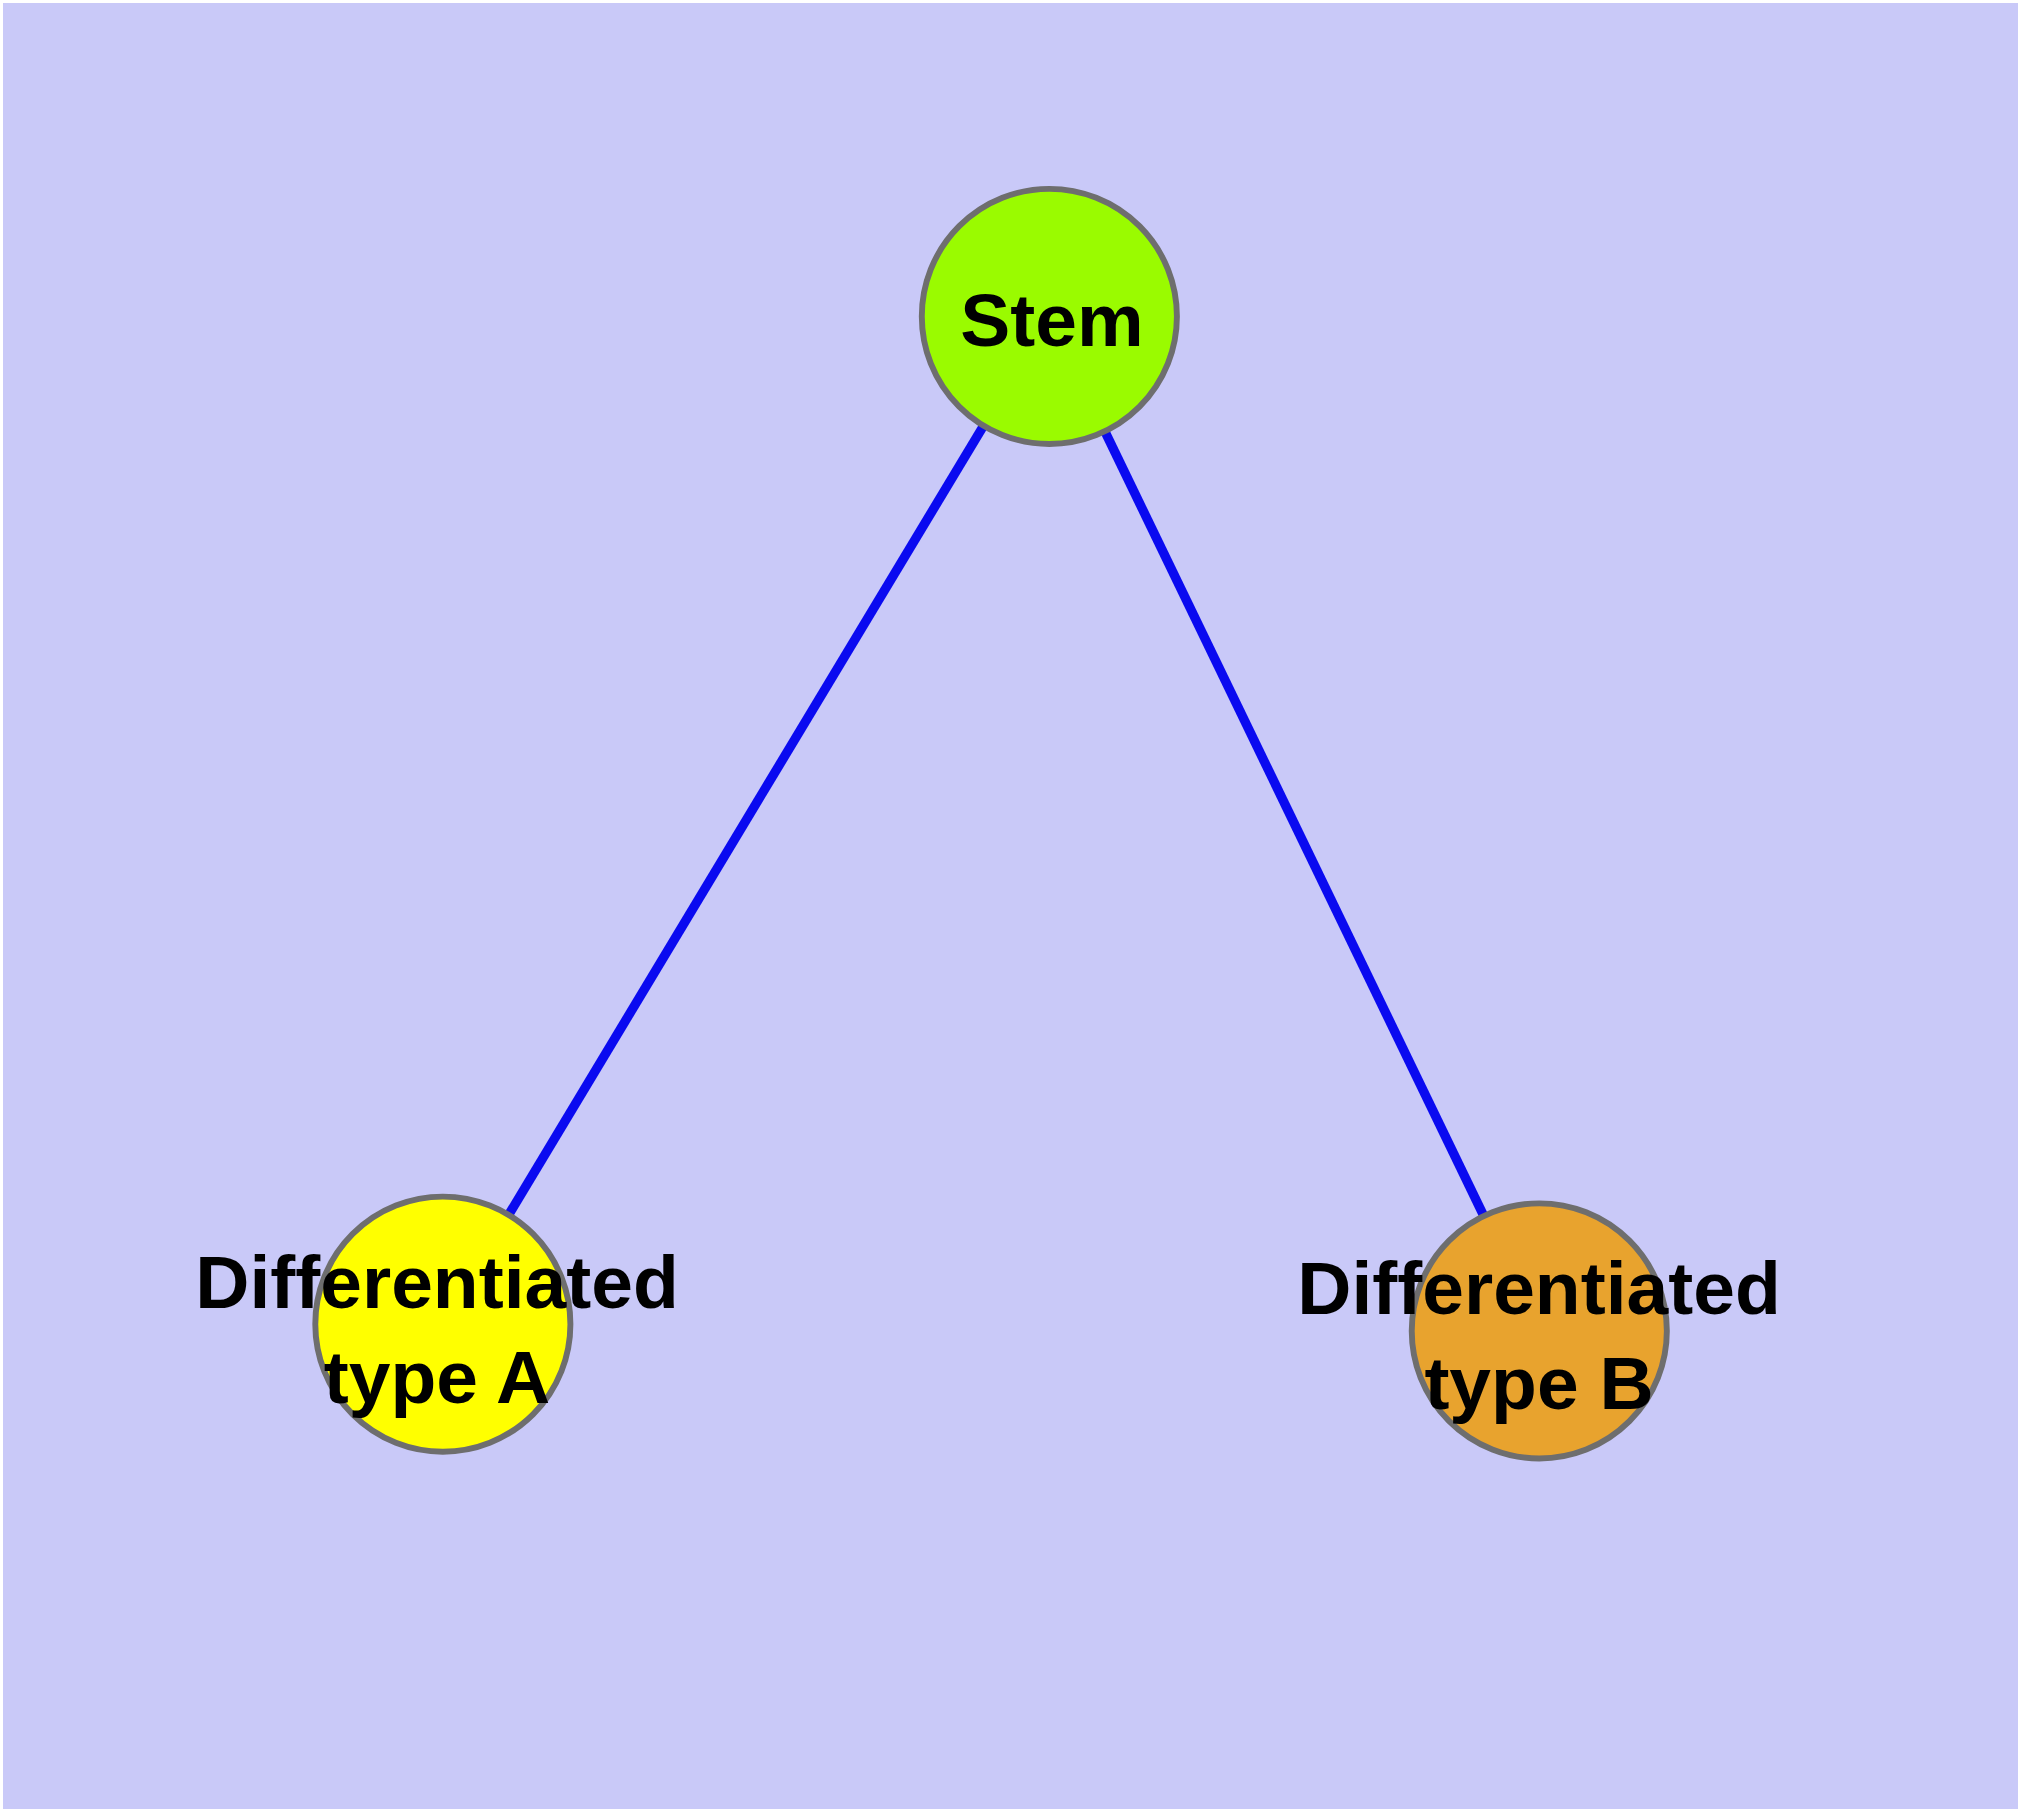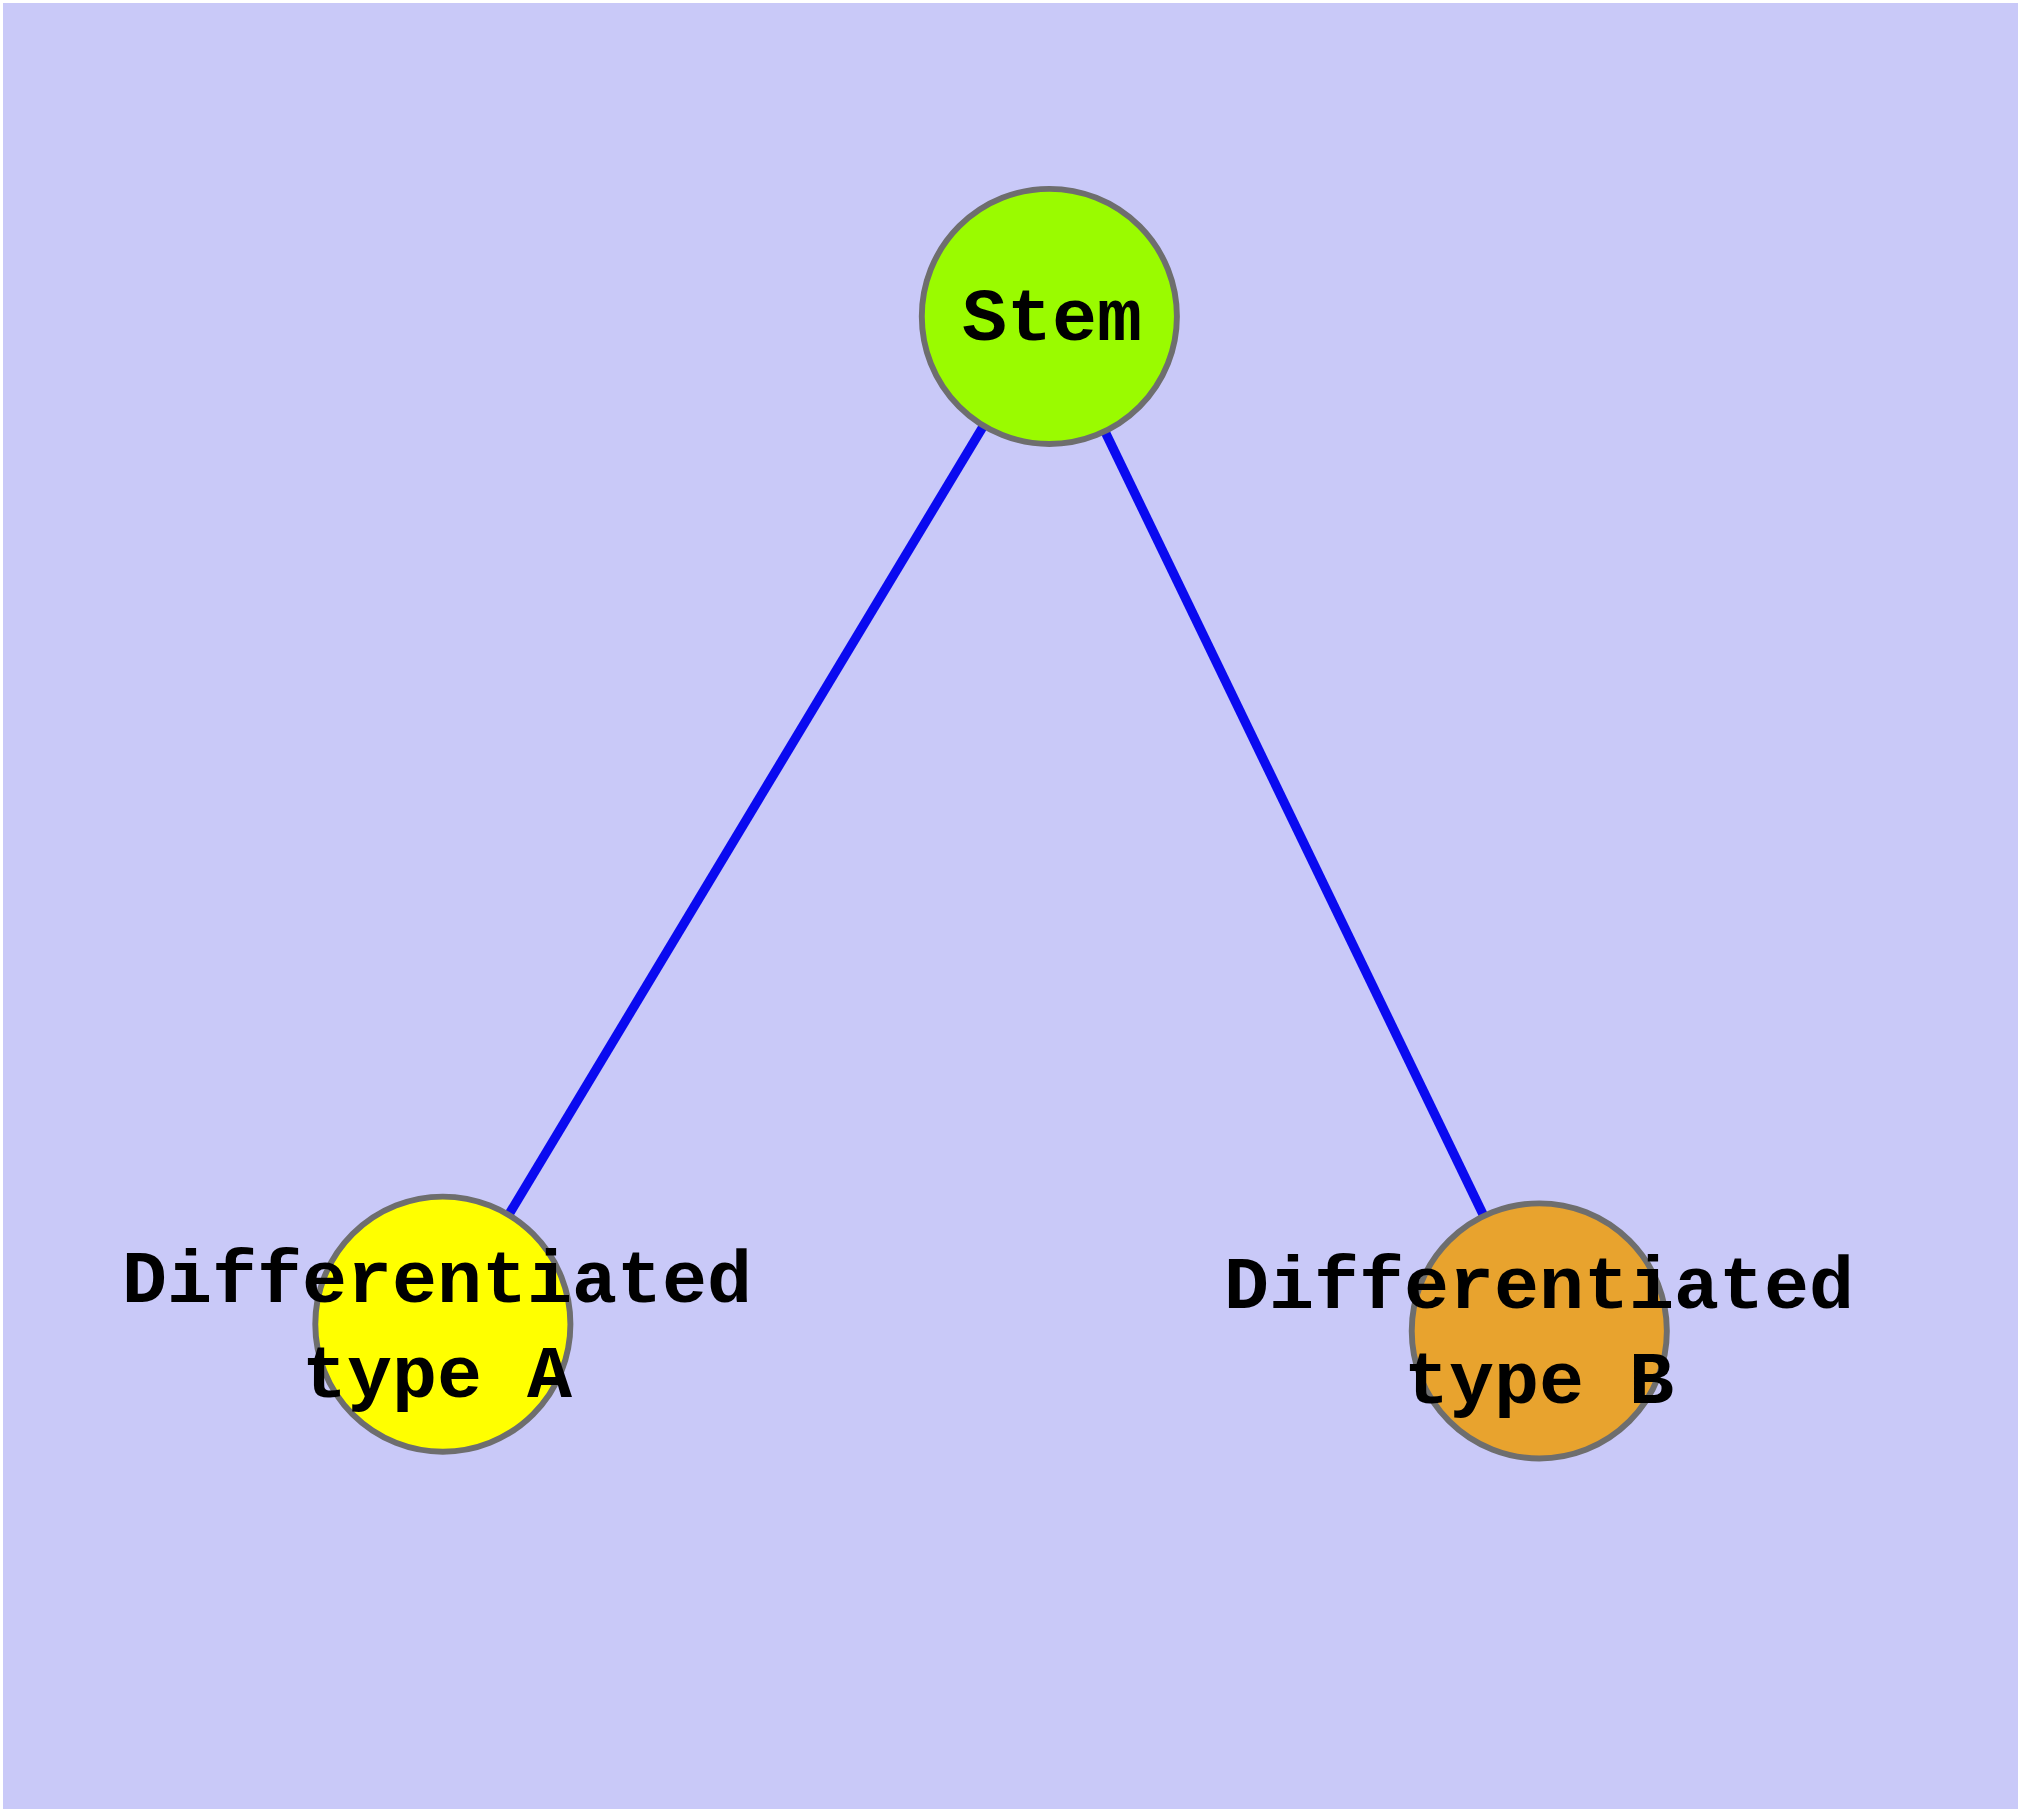--- a/index.html
+++ b/index.html
@@ -34,21 +34,20 @@
   .node-label {
     position: absolute;
     transform: translate(-50%, -50%);
     text-align: center;
     white-space: pre-line;
     font-weight: bold;
     font-size: 75px;
     line-height: 95px;
     color: #000000;
     pointer-events: none;
-    font-family: Liberation Mono, monospace;
   }
   .label-stem   { left: 1049px; top: 317px; }
   .label-type-a { left: 434px;  top: 1327px; }
   .label-type-b { left: 1536px; top: 1333px; }
 </style>
 </head>
 <body>
 
 <div class="canvas">
 

